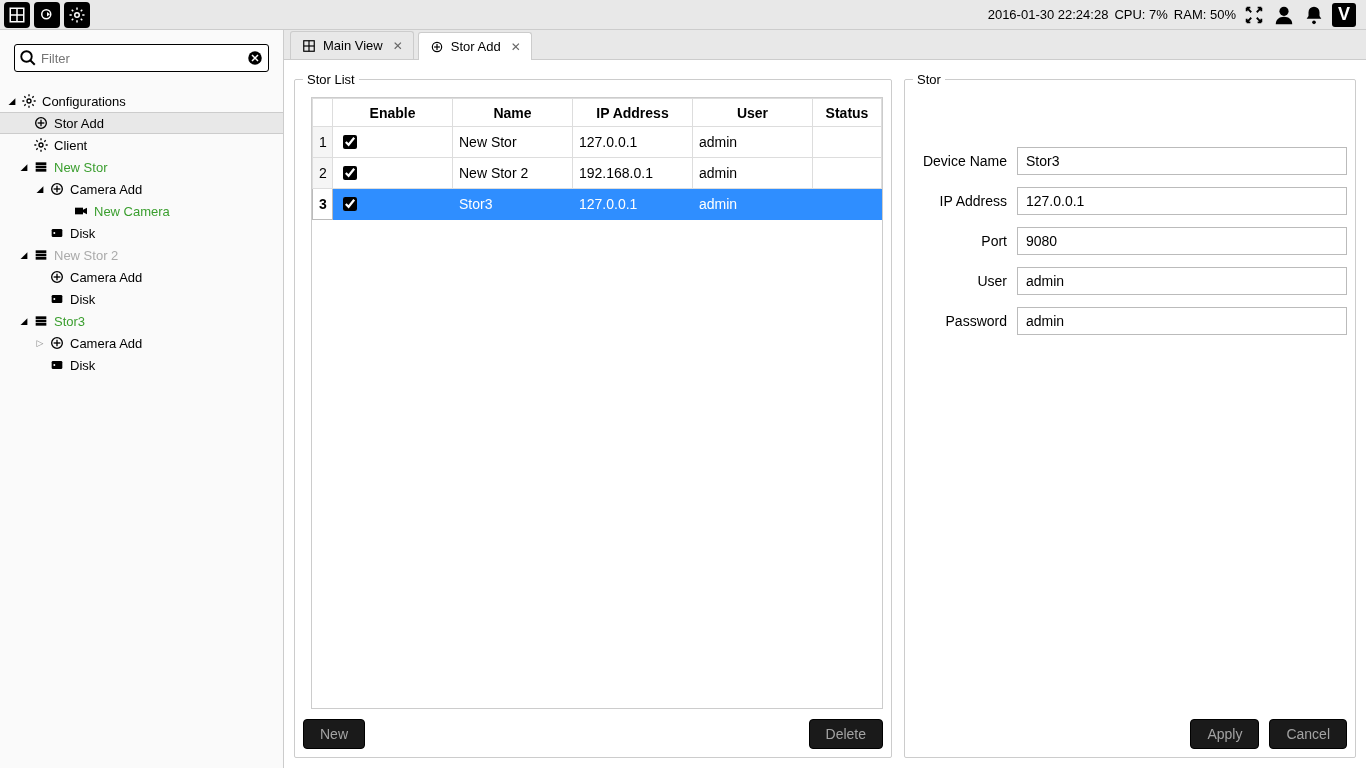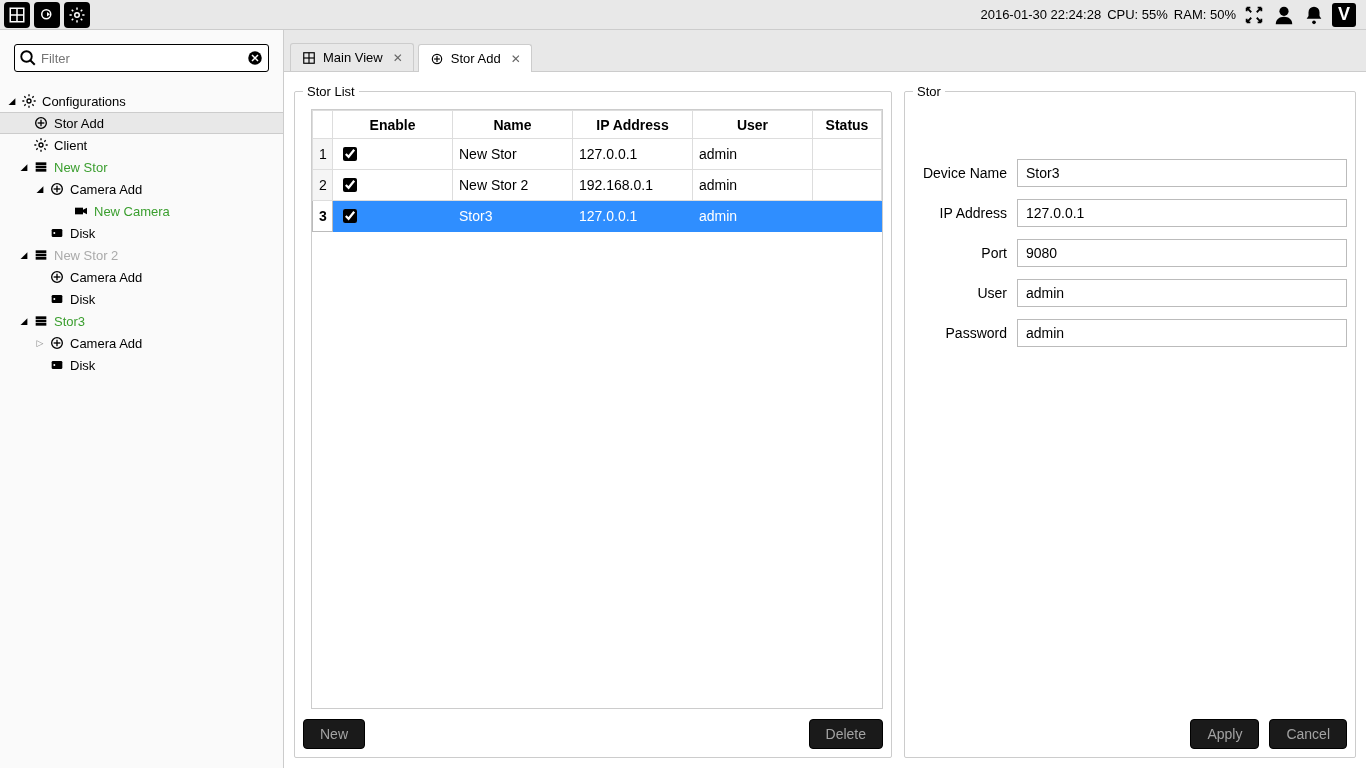--- a/index.html
+++ b/index.html
@@ -134,21 +134,20 @@
     flex-direction: column;
     background: #e8e8e8;
   }
   .tabs {
     height: 30px;
     display: flex;
     align-items: flex-end;
     padding-left: 6px;
     background: #e8e8e8;
     border-bottom: 1px solid #ccc;
-    margin-top: 12px;
   }
   .tab {
     height: 28px;
     background: #e8e8e8;
     border: 1px solid #ccc;
     border-bottom: none;
     border-radius: 3px 3px 0 0;
     padding: 0 10px;
     display: flex;
     align-items: center;
@@ -304,21 +303,21 @@
       </svg>
   </div>
   <div class="tool-btn">
     <svg viewBox="0 0 24 24" width="18" height="18">
         <circle cx="12" cy="12" r="3" fill="none" stroke="#fff" stroke-width="2"></circle>
         <path d="M12 2v3M12 19v3M2 12h3M19 12h3M5 5l2 2M17 17l2 2M5 19l2-2M17 7l2-2" stroke="#fff" stroke-width="2"></path>
       </svg>
   </div>
   <div class="topbar-right">
     <span>2016-01-30 22:24:28</span>
-    <span>CPU: 55%</span>
+    <span>CPU: 7%</span>
     <span>RAM: 50%</span>
     <div class="top-icon">
       <svg viewBox="0 0 24 24">
           <path d="M4 4l5 5M4 4h4M4 4v4 M20 4l-5 5M20 4h-4M20 4v4 M4 20l5-5M4 20h4M4 20v-4 M20 20l-5-5M20 20h-4M20 20v-4" stroke="#000" stroke-width="2" fill="none"></path>
         </svg>
     </div>
     <div class="top-icon">
       <svg viewBox="0 0 24 24">
           <circle cx="12" cy="8" r="5" fill="#000"></circle>
           <path d="M3 22c0-5 4-8 9-8s9 3 9 8" fill="#000"></path>

